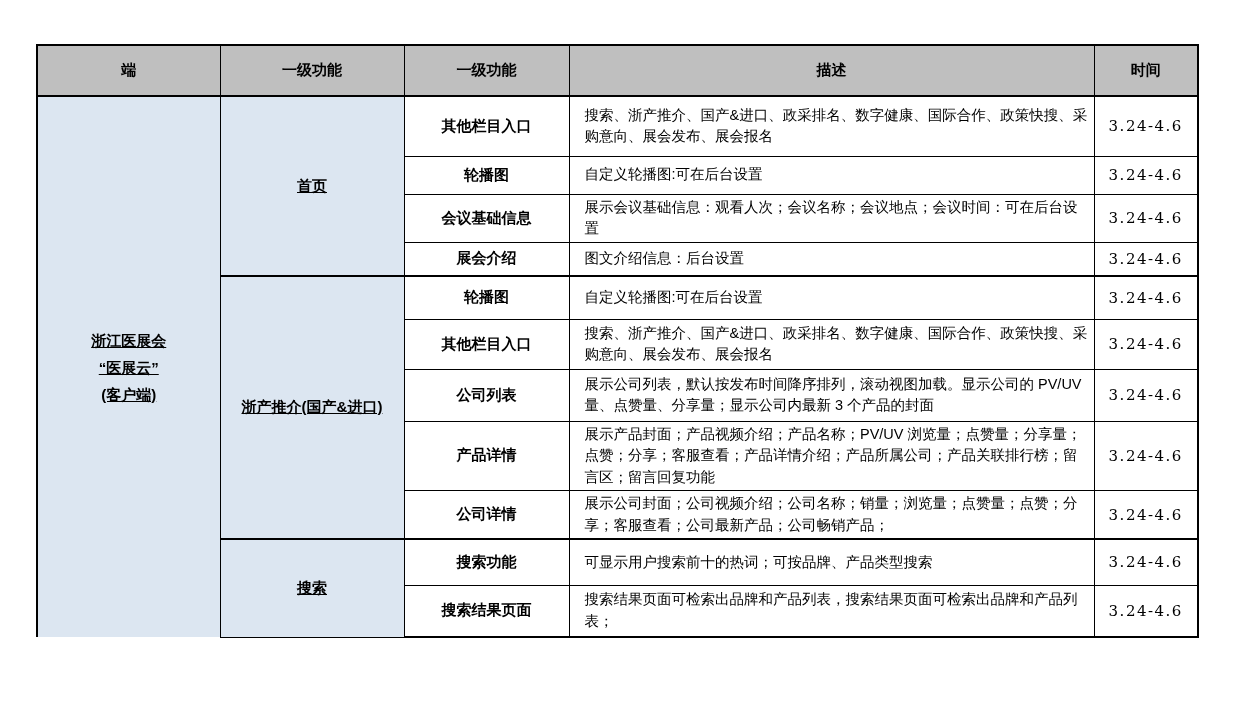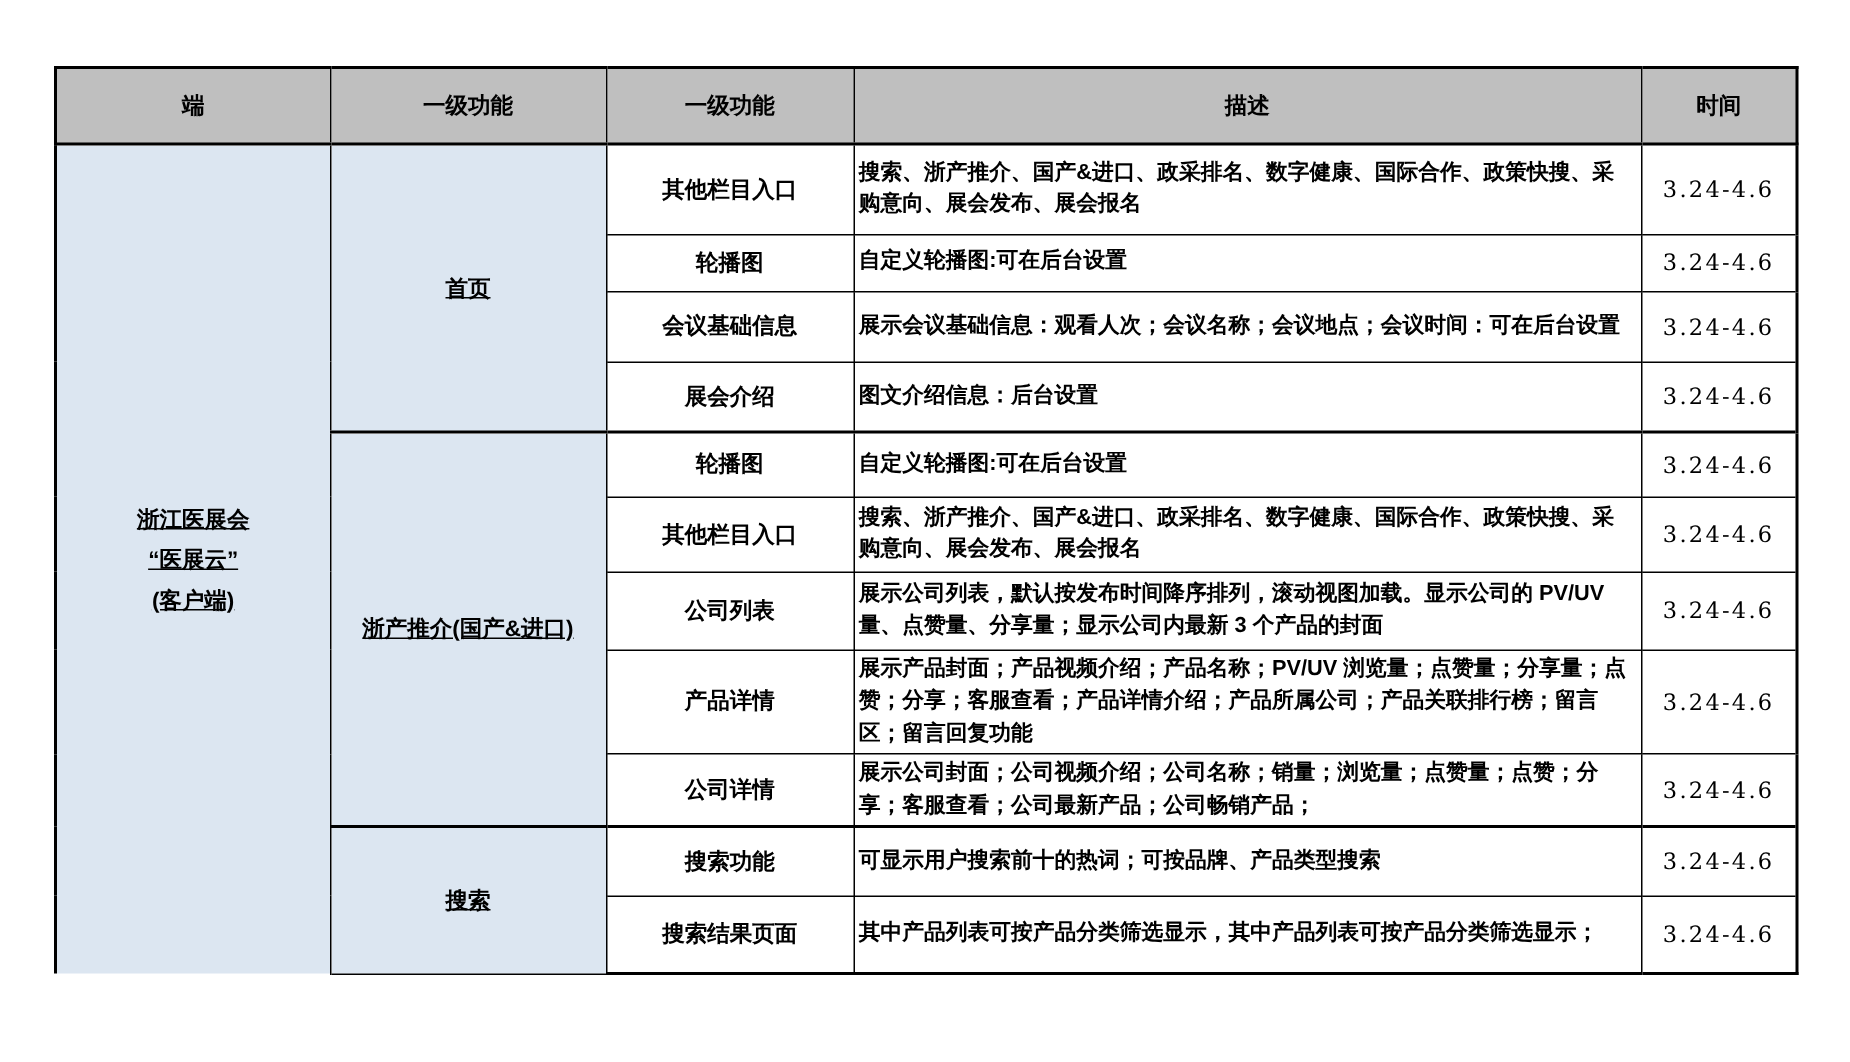--- a/index.html
+++ b/index.html
@@ -58,23 +58,23 @@
     font-weight: 600;
     text-decoration: underline;
   }
   td.feature {
     text-align: center;
     font-size: 15px;
     font-weight: 600;
   }
   td.desc {
     font-size: 14.5px;
-    font-weight: 700;
+    font-weight: 400;
     line-height: 21.5px;
-    padding: 2px 4px 2px 3px;
+    padding: 2px 4px 2px 15px;
     text-align: left;
   }
   td.time {
     text-align: center;
     font-family: "DejaVu Serif", "Liberation Serif", serif;
     font-size: 15px;
     letter-spacing: 1.5px;
     white-space: nowrap;
     border-right-width: 2px;
   }
@@ -117,21 +117,21 @@
       <tr style="height:38px">
         <td class="feature">轮播图</td>
         <td class="desc">自定义轮播图:可在后台设置</td>
         <td class="time">3.24-4.6</td>
       </tr>
       <tr style="height:47px">
         <td class="feature">会议基础信息</td>
         <td class="desc">展示会议基础信息：观看人次；会议名称；会议地点；会议时间：可在后台设置</td>
         <td class="time">3.24-4.6</td>
       </tr>
-      <tr style="height:47px">
+      <tr style="height:34px">
         <td class="feature">展会介绍</td>
         <td class="desc">图文介绍信息：后台设置</td>
         <td class="time">3.24-4.6</td>
       </tr>
 
       <tr class="section-start" style="height:43px">
         <td class="group" rowspan="5">浙产推介(国产&amp;进口)</td>
         <td class="feature">轮播图</td>
         <td class="desc">自定义轮播图:可在后台设置</td>
         <td class="time">3.24-4.6</td>
@@ -158,18 +158,18 @@
       </tr>
 
       <tr class="section-start" style="height:46px">
         <td class="group" rowspan="2">搜索</td>
         <td class="feature">搜索功能</td>
         <td class="desc">可显示用户搜索前十的热词；可按品牌、产品类型搜索</td>
         <td class="time">3.24-4.6</td>
       </tr>
       <tr style="height:52px">
         <td class="feature">搜索结果页面</td>
-        <td class="desc">其中产品列表可按产品分类筛选显示，其中产品列表可按产品分类筛选显示；</td>
+        <td class="desc">搜索结果页面可检索出品牌和产品列表，搜索结果页面可检索出品牌和产品列表；</td>
         <td class="time">3.24-4.6</td>
       </tr>
     </tbody>
   </table>
 </div>
 
 </body></html>

